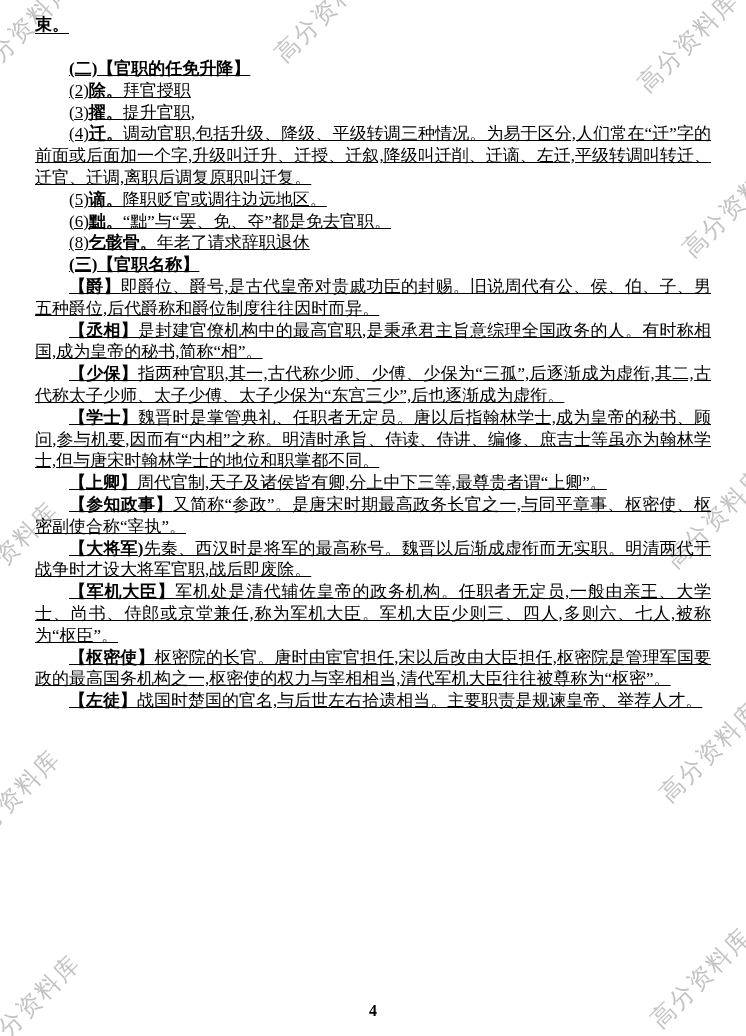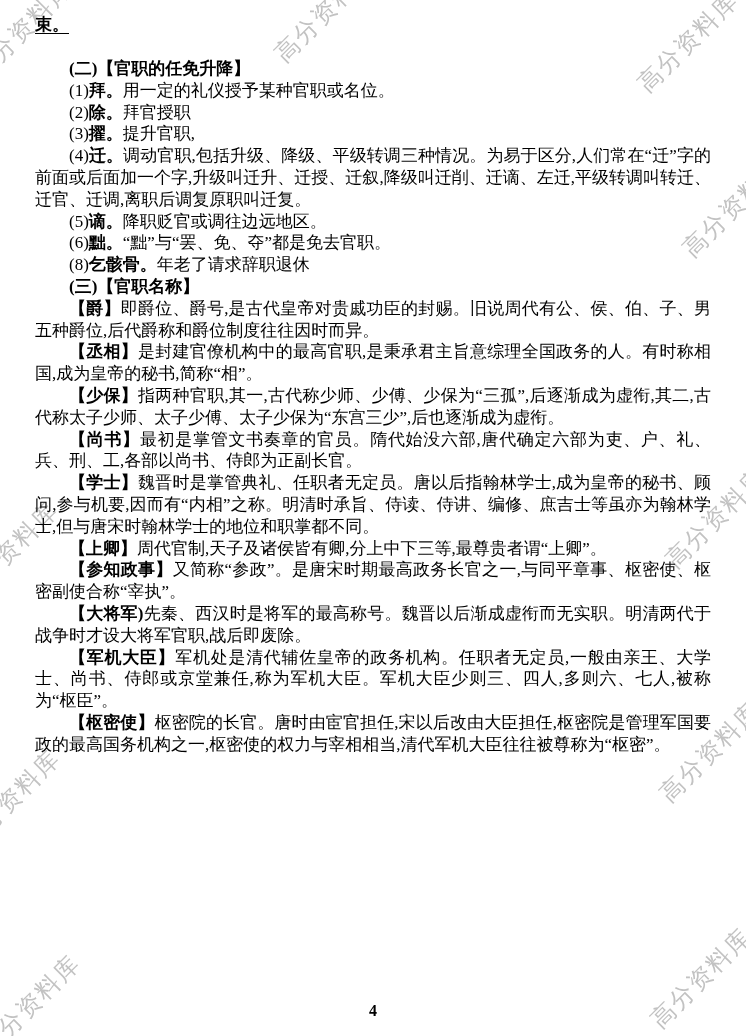--- a/index.html
+++ b/index.html
@@ -49,20 +49,21 @@
       font-size: 17px;
       line-height: 22px;
       text-indent: 0;
     }
     .para {
       margin: 0;
       font-size: 17px;
       line-height: 21.8px;
       text-align: justify;
       text-indent: 2em;
+      text-decoration: underline;
     }
     .para.heading { font-weight: bold; }
     .bold { font-weight: bold; }
     .underline { text-decoration: underline; text-underline-offset: 3px; }
     .page-number {
       position: absolute;
       left: 0;
       right: 0;
       bottom: 16px;
       text-align: center;
@@ -88,36 +89,35 @@
     <div class="wm wm9" style="color: rgb(194, 194, 194);">高分资料库</div>
     <div class="wm wm10" style="color: rgb(194, 194, 194);">高分资料库</div>
   </div>
 
   <div class="content">
     <p class="top-line">
       <span class="bold underline">束。</span>
     </p>
     <div id="doc-body">
         <p class="para heading"><span class="bold">(二)【官职的任免升降】</span></p>
-        <p class="para"><span>(1)</span><span class="bold">拜。</span><span>用一定的礼仪授予某种官职或名位。</span></p>
         <p class="para"><span>(2)</span><span class="bold">除。</span><span>拜官授职</span></p>
         <p class="para"><span>(3)</span><span class="bold">擢。</span><span>提升官职,</span></p>
         <p class="para"><span>(4)</span><span class="bold">迁。</span><span>调动官职,包括升级、降级、平级转调三种情况。为易于区分,人们常在“迁”字的前面或后面加一个字,升级叫迁升、迁授、迁叙,降级叫迁削、迁谪、左迁,平级转调叫转迁、迁官、迁调,离职后调复原职叫迁复。</span></p>
         <p class="para"><span>(5)</span><span class="bold">谪。</span><span>降职贬官或调往边远地区。</span></p>
         <p class="para"><span>(6)</span><span class="bold">黜。</span><span>“黜”与“罢、免、夺”都是免去官职。</span></p>
         <p class="para"><span>(8)</span><span class="bold">乞骸骨。</span><span>年老了请求辞职退休</span></p>
         <p class="para heading"><span class="bold">(三)【官职名称】</span></p>
         <p class="para"><span class="bold">【爵】</span><span>即爵位、爵号,是古代皇帝对贵戚功臣的封赐。旧说周代有公、侯、伯、子、男五种爵位,后代爵称和爵位制度往往因时而异。</span></p>
         <p class="para"><span class="bold">【丞相】</span><span>是封建官僚机构中的最高官职,是秉承君主旨意综理全国政务的人。有时称相国,成为皇帝的秘书,简称“相”。</span></p>
         <p class="para"><span class="bold">【少保】</span><span>指两种官职,其一,古代称少师、少傅、少保为“三孤”,后逐渐成为虚衔,其二,古代称太子少师、太子少傅、太子少保为“东宫三少”,后也逐渐成为虚衔。</span></p>
-        <p class="para"><span class="bold">【尚书】</span><span>最初是掌管文书奏章的官员。隋代始没六部,唐代确定六部为吏、户、礼、兵、刑、工,各部以尚书、侍郎为正副长官。</span></p>
         <p class="para"><span class="bold">【学士】</span><span>魏晋时是掌管典礼、任职者无定员。唐以后指翰林学士,成为皇帝的秘书、顾问,参与机要,因而有“内相”之称。明清时承旨、侍读、侍讲、编修、庶吉士等虽亦为翰林学士,但与唐宋时翰林学士的地位和职掌都不同。</span></p>
         <p class="para"><span class="bold">【上卿】</span><span>周代官制,天子及诸侯皆有卿,分上中下三等,最尊贵者谓“上卿”。</span></p>
         <p class="para"><span class="bold">【参知政事】</span><span>又简称“参政”。是唐宋时期最高政务长官之一,与同平章事、枢密使、枢密副使合称“宰执”。</span></p>
         <p class="para"><span class="bold">【大将军)</span><span>先秦、西汉时是将军的最高称号。魏晋以后渐成虚衔而无实职。明清两代于战争时才设大将军官职,战后即废除。</span></p>
         <p class="para"><span class="bold">【军机大臣】</span><span>军机处是清代辅佐皇帝的政务机构。任职者无定员,一般由亲王、大学士、尚书、侍郎或京堂兼任,称为军机大臣。军机大臣少则三、四人,多则六、七人,被称为“枢臣”。</span></p>
         <p class="para"><span class="bold">【枢密使】</span><span>枢密院的长官。唐时由宦官担任,宋以后改由大臣担任,枢密院是管理军国要政的最高国务机构之一,枢密使的权力与宰相相当,清代军机大臣往往被尊称为“枢密”。</span></p>
+        <p class="para"><span class="bold">【左徒】</span><span>战国时楚国的官名,与后世左右拾遗相当。主要职责是规谏皇帝、举荐人才。</span></p>
       </div>
   </div>
 
   <div class="page-number">4</div>
 
 </div>
 
 </body></html>

